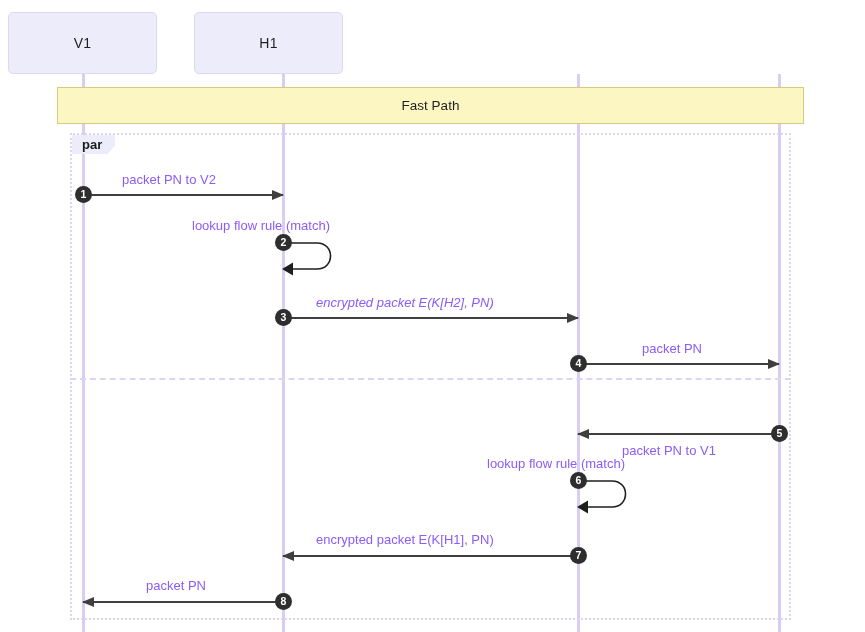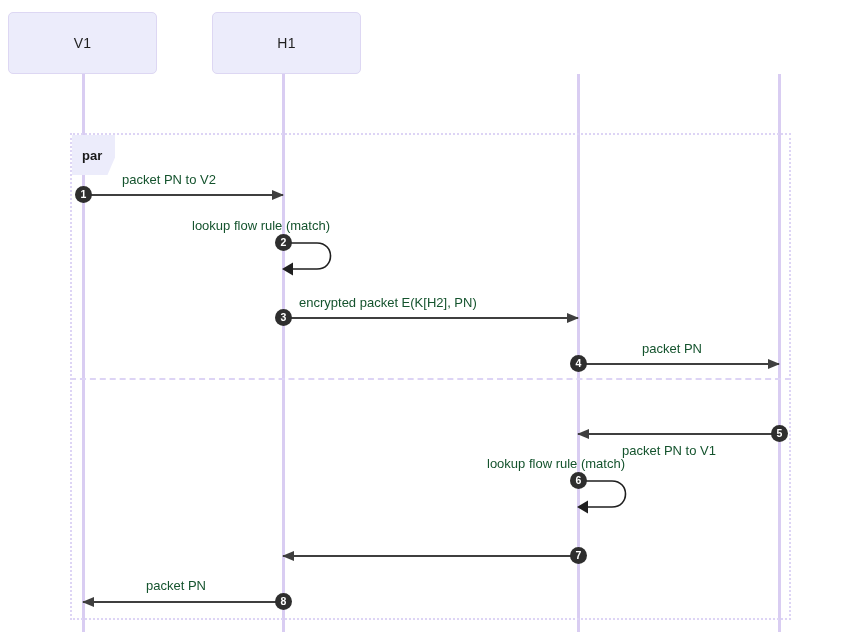--- a/index.html
+++ b/index.html
@@ -71,21 +71,21 @@
     top: 133px;
     width: 721px;
     height: 487px;
     border: 2px dotted #ddd4f5;
     pointer-events: none;
   }
   .fragment-label {
     position: absolute;
     left: 72px;
     top: 135px;
-    height: 40px;
+    height: 19px;
     padding: 0 13px 0 10px;
     background: #ececfb;
     display: flex;
     align-items: center;
     font-size: 13px;
     font-weight: 600;
     color: #1a1a1a;
     clip-path: polygon(0 0, 100% 0, 100% 55%, 82% 100%, 0 100%);
   }
   .fragment-divider {
@@ -114,21 +114,21 @@
     right: -1px;
     border-left: 12px solid #3f3f3f;
   }
   .arrowhead.left {
     left: -1px;
     border-right: 12px solid #3f3f3f;
   }
   .msg-label {
     position: absolute;
     font-size: 13px;
-    color: #14532d;
+    color: #8b5cf6;
     white-space: nowrap;
   }
   .seq-num {
     position: absolute;
     width: 17px;
     height: 17px;
     border-radius: 50%;
     background: #2e2e2e;
     color: #ffffff;
     font-size: 10.5px;
@@ -149,29 +149,32 @@
   .self-loop svg { display: block; overflow: visible; }
 </style>
 </head>
 <body>
 
 <div id="diagram-root">
 
   <div class="participant-box" style="left:8px;">
     <span>V1</span>
   </div>
-  <div class="participant-box" style="left:212px;">
+  <div class="participant-box" style="left:194px;">
     <span>H1</span>
   </div>
 
   <div class="lifeline" style="left:82px;"></div>
   <div class="lifeline" style="left:282px;"></div>
   <div class="lifeline" style="left:577px;"></div>
   <div class="lifeline" style="left:778px;"></div>
 
+  <div class="note-banner">
+    <span>Fast Path</span>
+  </div>
 
   <div class="fragment-frame"></div>
   <div class="fragment-label">
     <span>par</span>
   </div>
   <div class="fragment-divider" style="top:378px;"></div>
 
   <div class="msg-label" style="left:122px; top:172px;">packet PN to V2</div>
   <div class="msg" style="left:83px; top:194px; width:200px;">
     <span class="arrowhead right"></span>
@@ -180,21 +183,21 @@
 
   <div class="msg-label" style="left:192px; top:218px;">lookup flow rule (match)</div>
   <div class="self-loop" style="left:283px; top:240px;">
     <svg width="64" height="40" viewBox="0 0 64 40">
       <path d="M 2 3 L 34 3 C 52 3 52 29 34 29 L 8 29" fill="none" stroke="#1f1f1f" stroke-width="1.6"></path>
       <polygon points="10,22.5 10,35.5 -1,29" fill="#1f1f1f"></polygon>
     </svg>
   </div>
   <div class="seq-num" style="left:275px; top:234px;">2</div>
 
-  <div class="msg-label" style="left:299px; top:295px;">encrypted packet E(K[H2], PN)</div>
+  <div class="msg-label" style="left:316px; top:295px;font-style:italic;">encrypted packet E(K[H2], PN)</div>
   <div class="msg" style="left:283px; top:317px; width:295px;">
     <span class="arrowhead right"></span>
   </div>
   <div class="seq-num" style="left:275px; top:309px;">3</div>
 
   <div class="msg-label" style="left:642px; top:341px;">packet PN</div>
   <div class="msg" style="left:578px; top:363px; width:201px;">
     <span class="arrowhead right"></span>
   </div>
   <div class="seq-num" style="left:570px; top:355px;">4</div>
@@ -207,20 +210,21 @@
 
   <div class="msg-label" style="left:487px; top:456px;">lookup flow rule (match)</div>
   <div class="self-loop" style="left:578px; top:478px;">
     <svg width="64" height="40" viewBox="0 0 64 40">
       <path d="M 2 3 L 34 3 C 52 3 52 29 34 29 L 8 29" fill="none" stroke="#1f1f1f" stroke-width="1.6"></path>
       <polygon points="10,22.5 10,35.5 -1,29" fill="#1f1f1f"></polygon>
     </svg>
   </div>
   <div class="seq-num" style="left:570px; top:472px;">6</div>
 
+  <div class="msg-label" style="left:316px; top:532px;">encrypted packet E(K[H1], PN)</div>
   <div class="msg" style="left:283px; top:555px; width:295px;">
     <span class="arrowhead left"></span>
   </div>
   <div class="seq-num" style="left:570px; top:547px;">7</div>
 
   <div class="msg-label" style="left:146px; top:578px;">packet PN</div>
   <div class="msg" style="left:83px; top:601px; width:200px;">
     <span class="arrowhead left"></span>
   </div>
   <div class="seq-num" style="left:275px; top:593px;">8</div>

